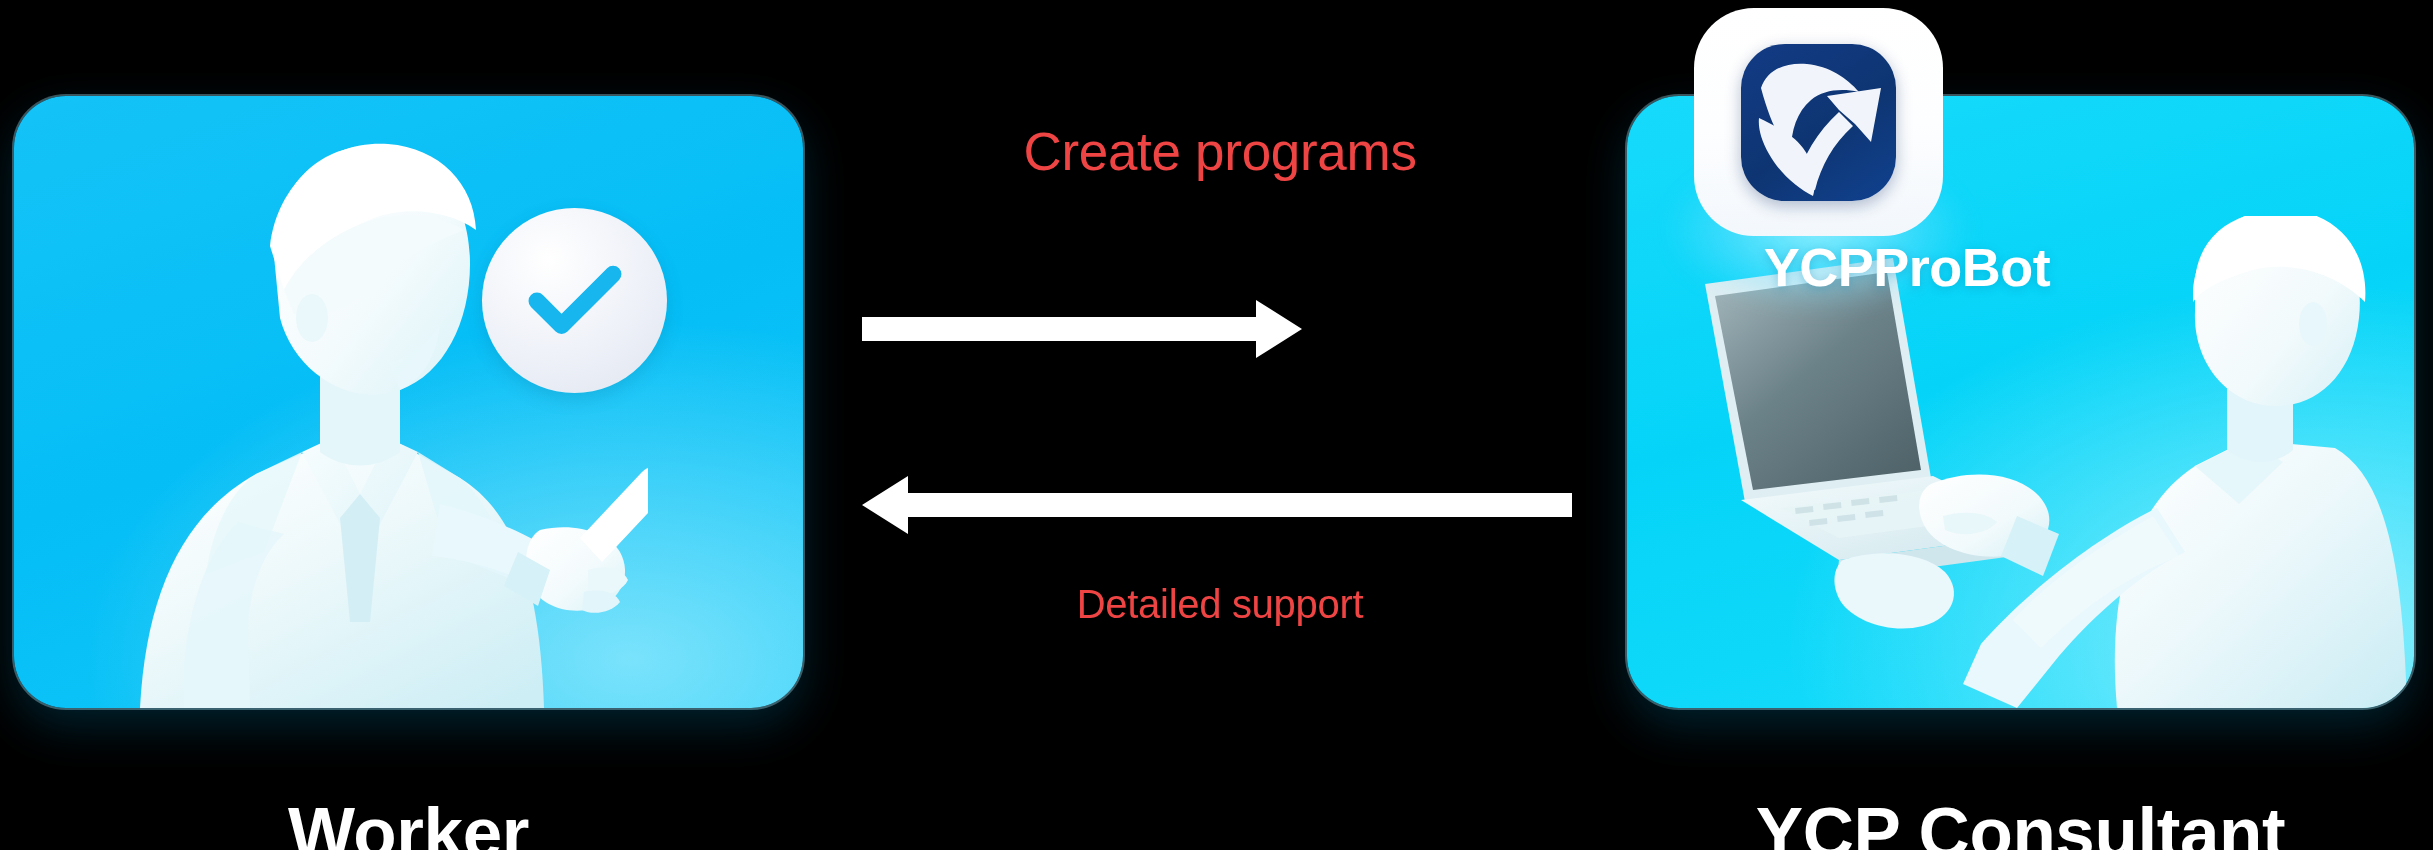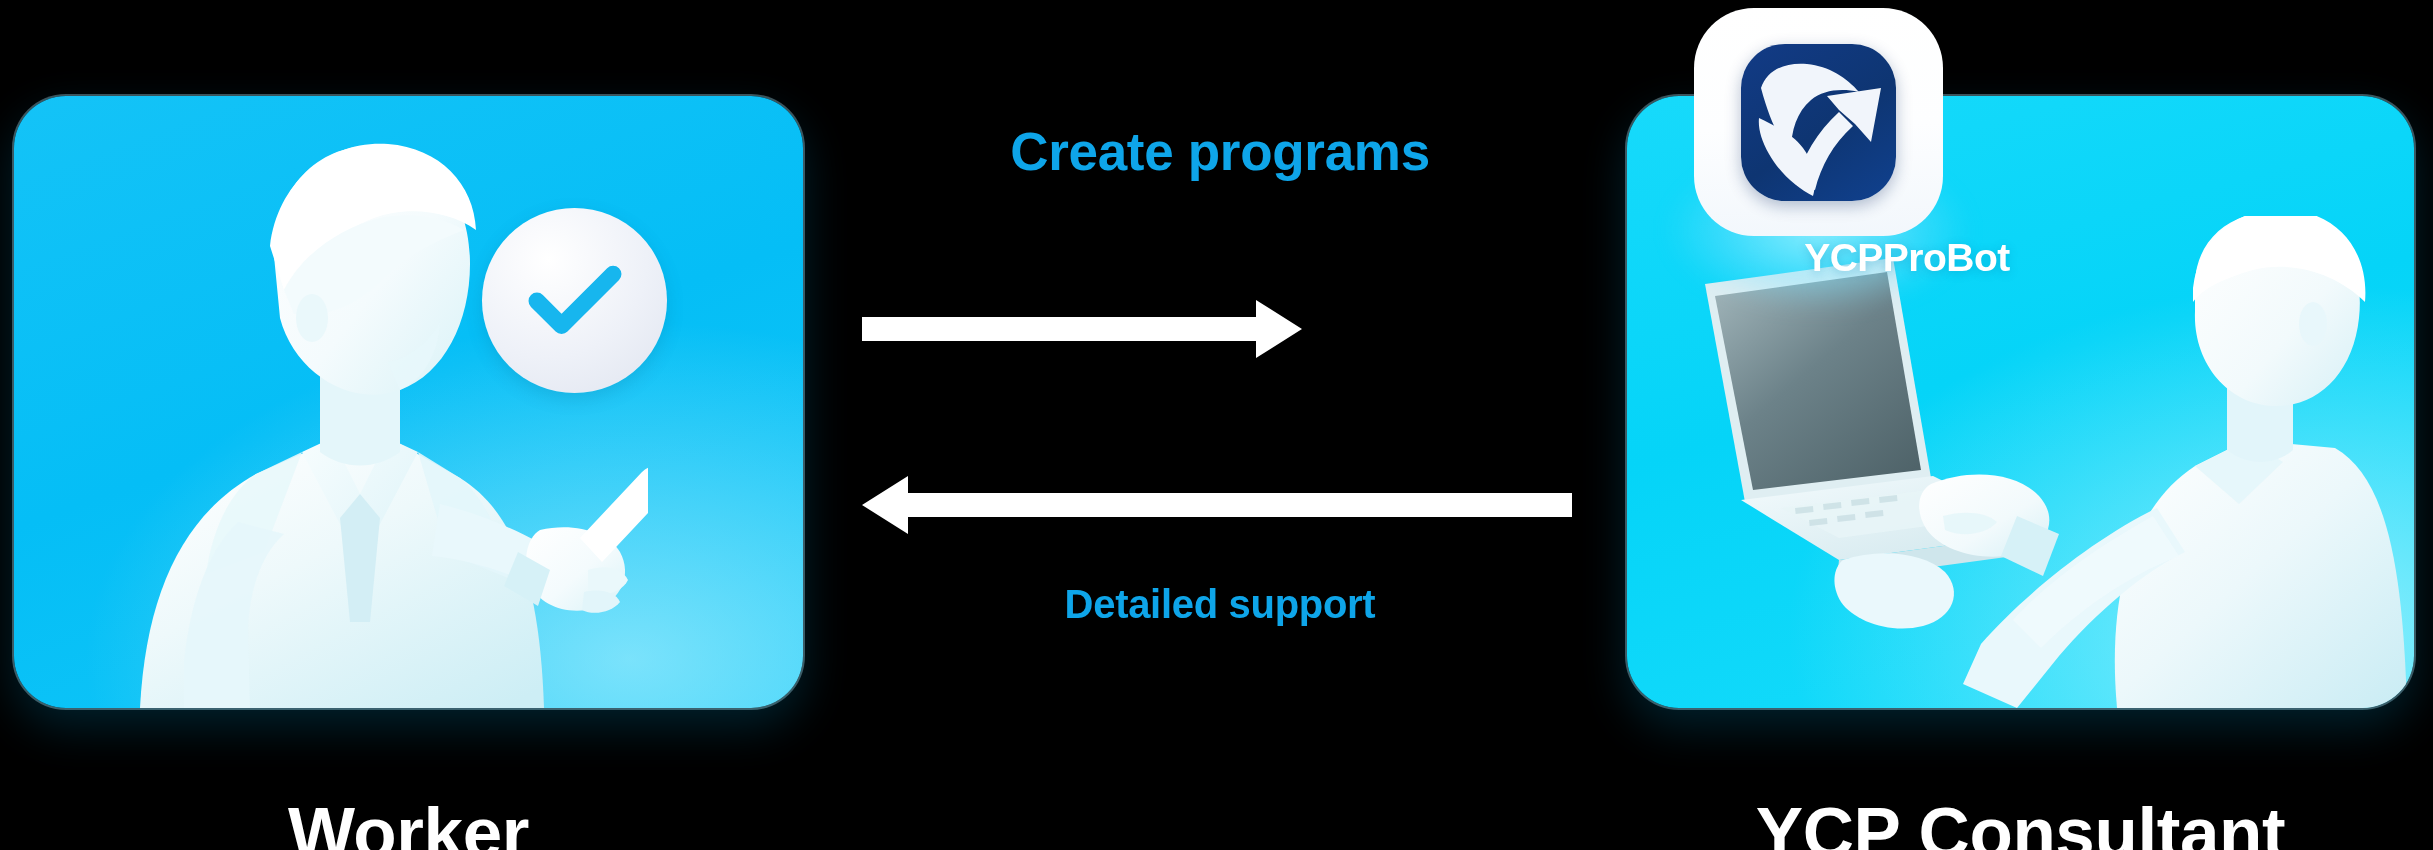--- a/index.html
+++ b/index.html
@@ -116,38 +116,38 @@
   }
 
   
   #bot-name {
     position: absolute;
     left: 1627px;
     top: 236px;
     width: 560px;
     text-align: center;
     color: #ffffff;
-    font-size: 39px;
+    font-size: 54px;
     font-weight: bold;
     letter-spacing: -0.5px;
     z-index: 7;
     text-shadow: 0 2px 10px rgba(0, 120, 170, 0.30);
   }
 
   
   .arrow-wrap { position: absolute; z-index: 4; }
   #arrow-right { left: 862px; top: 300px; width: 440px; height: 58px; }
   #arrow-left  { left: 862px; top: 476px; width: 710px; height: 58px; }
   .arrow-wrap svg { display: block; width: 100%; height: 100%; }
 
   
   .mid-caption {
     position: absolute;
-    color: #0ea5e9;
-    font-weight: bold;
+    color: #ef4444;
+    font-weight: normal;
     text-align: center;
     line-height: 1.22;
     letter-spacing: -0.3px;
     z-index: 4;
   }
   #caption-top {
     left: 840px;
     top: 120px;
     width: 760px;
     font-size: 53px;

